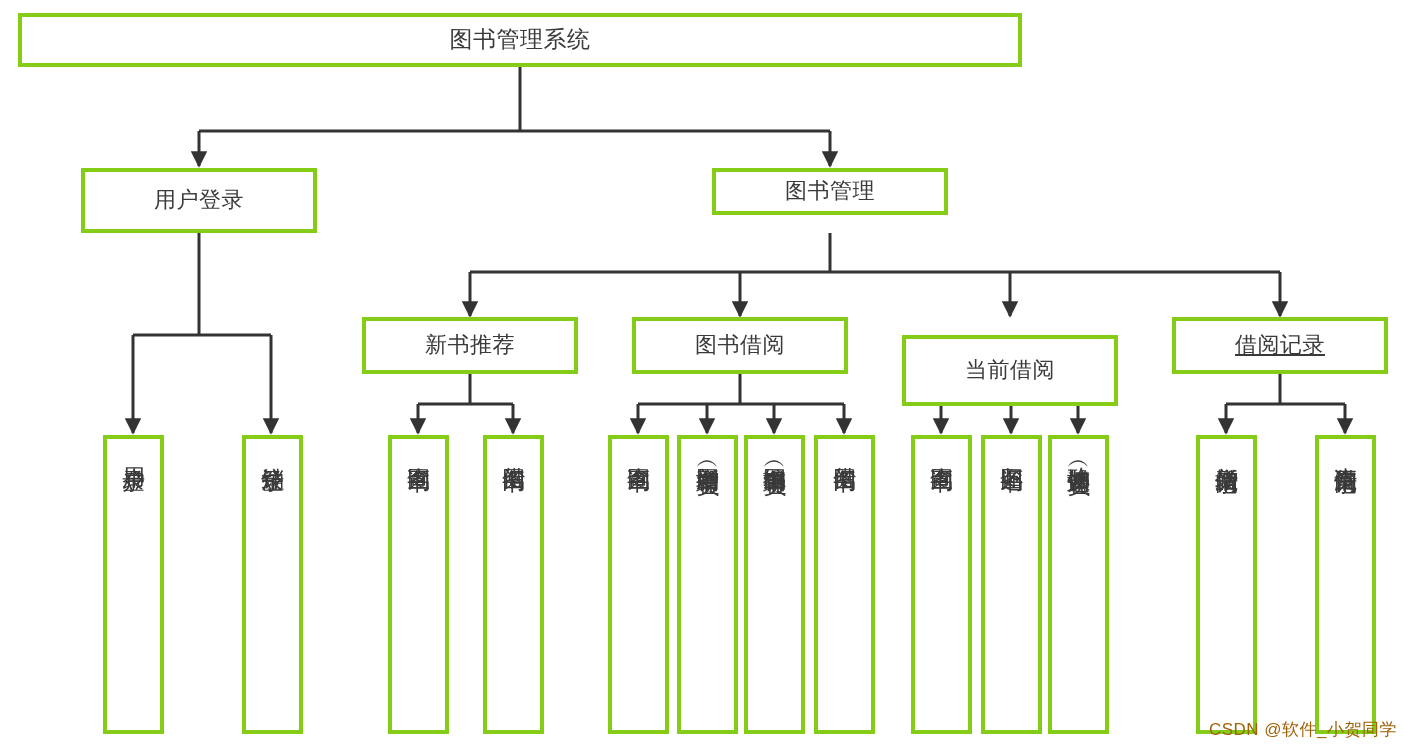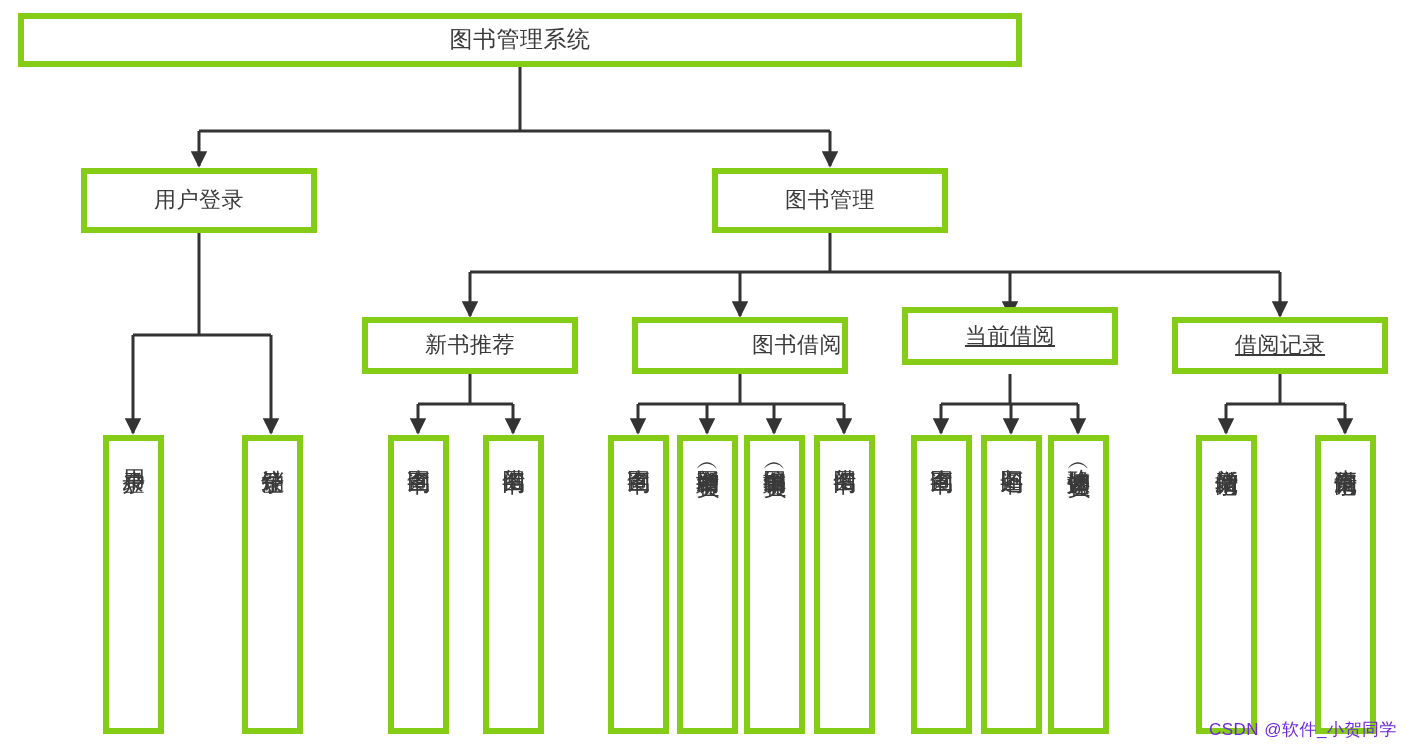--- a/index.html
+++ b/index.html
@@ -23,21 +23,21 @@
     left: 0;
     top: 0;
     width: 1405px;
     height: 747px;
     pointer-events: none;
   }
   .node {
     position: absolute;
     box-sizing: border-box;
     background: #ffffff;
-    border: 6px solid #84cc16;
+    border: 4px solid #84cc16;
     display: flex;
     align-items: center;
     justify-content: center;
     color: #3a3a3a;
     z-index: 2;
   }
   .node-label {
     color: #3a3a3a;
     font-weight: 400;
     line-height: 1.12;
@@ -65,21 +65,21 @@
     line-height: 1.02;
     letter-spacing: 1px;
     white-space: normal;
     max-height: 280px;
   }
   #watermark {
     position: absolute;
     right: 8px;
     bottom: 6px;
     font-size: 17px;
-    color: #6d28d9;
+    color: #a16207;
     letter-spacing: 0.5px;
     z-index: 5;
     white-space: nowrap;
     margin-left: 15px;
   }
 </style>
 </head>
 <body>
 
 <div id="diagram-root">
@@ -135,33 +135,33 @@
   </svg>
 
   <div class="node horiz root" style="left:18px; top:13px; width:1004px; height:54px;">
     <span class="node-label">图书管理系统</span>
   </div>
 
   <div class="node horiz" style="left:81px; top:168px; width:236px; height:65px;">
     <span class="node-label">用户登录</span>
   </div>
 
-  <div class="node horiz" style="left:712px; top:168px; width:236px; height:65px;">
+  <div class="node horiz" style="left:712px; top:168px; width:236px; height:47px;">
     <span class="node-label">图书管理</span>
   </div>
 
   <div class="node horiz" style="left:362px; top:317px; width:216px; height:57px;align-items:center;">
     <span class="node-label">新书推荐</span>
   </div>
 
-  <div class="node horiz" style="left:632px; top:317px; width:216px; height:57px;justify-content:flex-end;">
+  <div class="node horiz" style="left:632px; top:317px; width:216px; height:57px;">
     <span class="node-label">图书借阅</span>
   </div>
 
-  <div class="node horiz" style="left:902px; top:307px; width:216px; height:58px;text-decoration:underline;">
+  <div class="node horiz" style="left:902px; top:335px; width:216px; height:71px;">
     <span class="node-label">当前借阅</span>
   </div>
 
   <div class="node horiz" style="left:1172px; top:317px; width:216px; height:57px;text-decoration:underline;">
     <span class="node-label">借阅记录</span>
   </div>
 
   <div class="node vert" style="left:103px; top:435px; width:61px; height:299px;">
     <span class="node-label">用户登录</span>
   </div>

